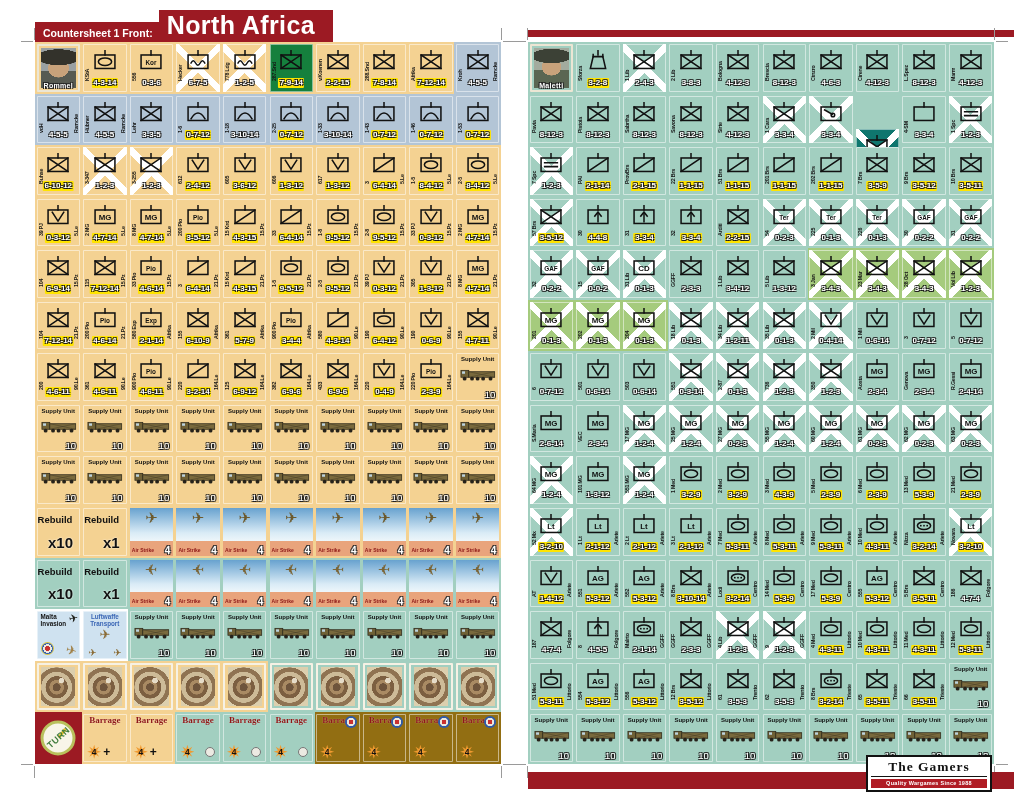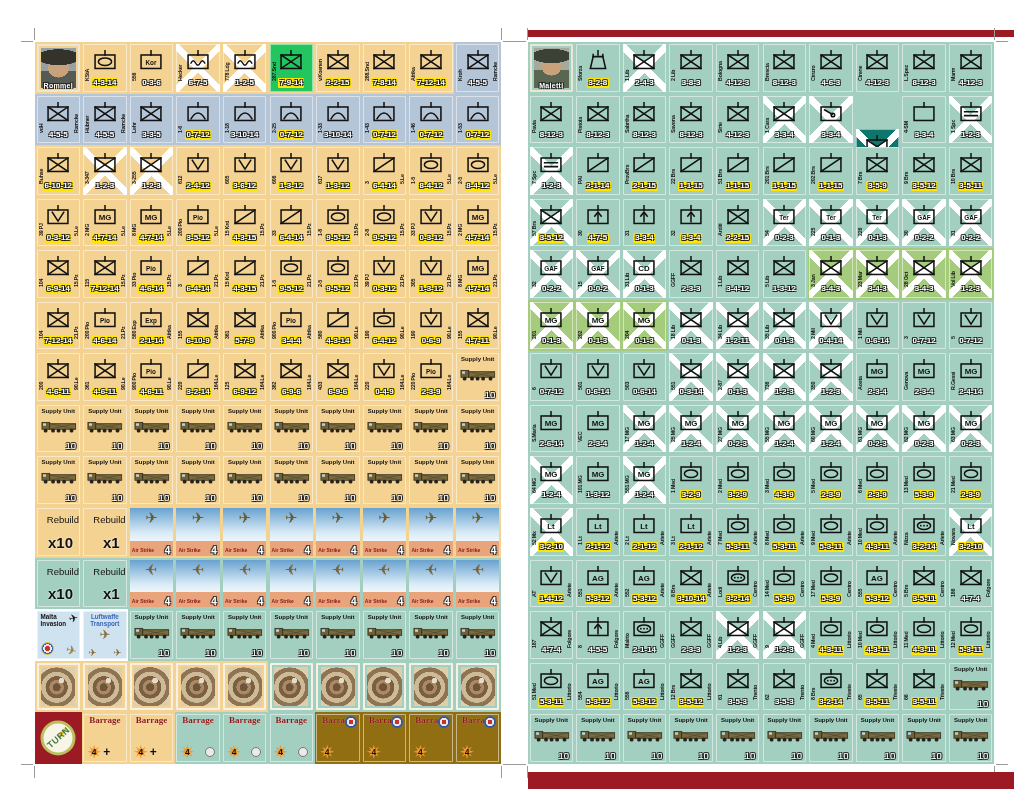--- a/index.html
+++ b/index.html
@@ -30,21 +30,21 @@
   font-weight:bold;color:#fff;white-space:nowrap;line-height:10px;padding:0 1.5px;border-radius:1px;
   text-shadow:-1px -1px 0 #1a1a1a,1px -1px 0 #1a1a1a,-1px 1px 0 #1a1a1a,1px 1px 0 #1a1a1a}
 .val.hl{background:#ffe400}
 .xov{position:absolute;inset:-1px;pointer-events:none;
   background-image:linear-gradient(45deg,transparent 45%,#fff 45% 55%,transparent 55%),
   linear-gradient(135deg,transparent 45%,#fff 45% 55%,transparent 55%)}
 .s-label{position:absolute;top:2px;width:100%;text-align:center;font-size:6px;font-weight:bold;color:#101010}
 .s-truck{position:absolute;top:13px;left:3px}
 .s-val{position:absolute;bottom:0;right:3px;font-size:9.5px;font-weight:normal;color:#fff;
   text-shadow:-1px -1px 0 #1a1a1a,1px -1px 0 #1a1a1a,-1px 1px 0 #1a1a1a,1px 1px 0 #1a1a1a}
-.rb-l{position:absolute;top:5px;width:100%;text-align:right;font-size:9.5px;font-weight:normal;color:#111}
+.rb-l{position:absolute;top:5px;width:100%;text-align:left;font-size:9.5px;font-weight:bold;color:#111}
 .rb-v{position:absolute;bottom:4px;right:6px;font-size:15px;font-weight:bold;color:#111;text-shadow:0 0 2px #fff}
 .as-sky{position:absolute;inset:0 0 31% 0;background:linear-gradient(#68a2cf,#d9ebf6 75%,#eef6fa)}
 .as-plane{position:absolute;top:2px;left:50%;transform:translateX(-50%);font-size:15px;line-height:16px;color:#6d5a2d}
 .as-plane.allied{color:#7a6436;transform:translateX(-50%) scaleX(-1)}
 .as-band{position:absolute;left:0;right:0;bottom:0;height:31%;background:#e9a47c}
 .as-label{position:absolute;left:2px;bottom:3px;font-size:5px;font-weight:bold;color:#8c1616}
 .as-val{position:absolute;right:3px;bottom:0;font-size:10px;font-weight:bold;color:#fff;
   text-shadow:-1px -1px 0 #333,1px -1px 0 #333,-1px 1px 0 #333,1px 1px 0 #333}
 .turn-circle{position:absolute;left:50%;top:50%;transform:translate(-50%,-50%);width:35px;height:35px;
   border-radius:50%;background:#f8f5e8;border:3.5px solid #b9c05c;box-sizing:border-box}
@@ -99,20 +99,24 @@
   border:2px solid #111;box-sizing:border-box;text-align:center}
 .g-name{font-family:"Liberation Serif",serif;font-weight:bold;font-size:13.5px;letter-spacing:1px;
   color:#111;line-height:19px;border-bottom:1px solid #111;margin:0 3px}
 .g-tag{background:#b01c24;color:#fff;font-size:5.5px;font-weight:bold;margin:1.5px 3px 0 3px;
   padding:1.5px 0;letter-spacing:.3px}
 </style>
 </head>
 <body>
 
 <div class="page">
+  <div class="titlebar">
+    <span class="t-label">Countersheet 1 Front:</span>
+    <span class="t-title">North Africa</span>
+  </div>
   <div class="strip strip-top"></div>
   <div class="sheet" id="sheet-left">
       <div class="panel" style="left: 0px; top: 0px; width: 466px; height: 515.5px; background: rgb(244, 210, 146);"></div>
       <div class="panel" style="left: 419.4px; top: 0px; width: 46.6px; height: 51.55px; background: rgb(179, 197, 214);"></div>
       <div class="panel" style="left: 0px; top: 51.55px; width: 466px; height: 51.55px; background: rgb(179, 197, 214);"></div>
       <div class="panel" style="left: 0px; top: 515.5px; width: 466px; height: 51.55px; background: rgb(162, 207, 192);"></div>
       <div class="panel" style="left: 93.2px; top: 567.05px; width: 372.8px; height: 51.55px; background: rgb(162, 207, 192);"></div>
       <div class="panel" style="left: 0px; top: 618.6px; width: 233px; height: 51.55px; background: rgb(244, 210, 146);"></div>
       <div class="panel" style="left: 233px; top: 618.6px; width: 233px; height: 51.55px; background: rgb(162, 207, 192);"></div>
       <div class="panel" style="left: 0px; top: 670.15px; width: 46.6px; height: 51.55px; background: rgb(156, 26, 35);"></div>
@@ -154,21 +158,21 @@
       <div class="ctr" style="background: rgb(244, 210, 146); left: 188px; top: 2px;">
         <div class="xov"></div>
         <div class="lab-l">778 Ldg</div>
         <div class="symwrap"><svg viewBox="0 -3.5 18 16.5" width="23" height="21" xmlns="http://www.w3.org/2000/svg">
             <rect x="1.2" y="1.2" width="15.6" height="10.6" stroke="#111" stroke-width="1.2" fill="none" stroke-linecap="square"></rect>
             <line x1="9" y1="-2.2" x2="9" y2="1.2" stroke="#111" stroke-width="1.2" fill="none" stroke-linecap="square"></line>
             <path d="M3.5 7.5 q1.8 -3.4 3.6 0 q1.8 3.4 3.6 0 q1.8 -3.4 3.6 0" stroke="#111" stroke-width="1.2" fill="none" stroke-linecap="square"></path>
           </svg></div>
         <div class="val">1-2-5</div>
       </div>
-      <div class="ctr" style="background: #22c55e; left: 234.6px; top: 2px;">
+      <div class="ctr" style="background: #15803d; left: 234.6px; top: 2px;">
         <div class="lab-l">287.Snd</div>
         <div class="symwrap"><svg viewBox="0 -3.5 18 16.5" width="23" height="21" xmlns="http://www.w3.org/2000/svg">
             <rect x="1.2" y="1.2" width="15.6" height="10.6" stroke="#111" stroke-width="1.2" fill="none" stroke-linecap="square"></rect>
             <line x1="9" y1="-2.2" x2="9" y2="1.2" stroke="#111" stroke-width="1.2" fill="none" stroke-linecap="square"></line>
             <line x1="1.2" y1="1.2" x2="16.8" y2="11.8" stroke="#111" stroke-width="1.2" fill="none" stroke-linecap="square"></line>
             <line x1="16.8" y1="1.2" x2="1.2" y2="11.8" stroke="#111" stroke-width="1.2" fill="none" stroke-linecap="square"></line>
           </svg></div>
         <div class="val hl">7-9-14</div>
       </div>
       <div class="ctr" style="background: rgb(244, 210, 146); left: 281.2px; top: 2px;">
@@ -1810,21 +1814,21 @@
         <div class="val hl">3-5-12</div>
       </div>
       <div class="ctr" style="background: rgb(162, 207, 192); left: 48.2px; top: 156.65px;">
         <div class="lab-l">30</div>
         <div class="symwrap"><svg viewBox="0 -3.5 18 16.5" width="23" height="21" xmlns="http://www.w3.org/2000/svg">
             <rect x="1.2" y="1.2" width="15.6" height="10.6" stroke="#111" stroke-width="1.2" fill="none" stroke-linecap="square"></rect>
             <line x1="9" y1="-2.2" x2="9" y2="1.2" stroke="#111" stroke-width="1.2" fill="none" stroke-linecap="square"></line>
             <line x1="9" y1="10.5" x2="9" y2="3.5" stroke="#111" stroke-width="1.2" fill="none" stroke-linecap="square"></line>
             <path d="M6.5 6 L9 2.8 L11.5 6" stroke="#111" stroke-width="1.2" fill="none" stroke-linecap="square"></path>
           </svg></div>
-        <div class="val hl">4-7-5</div>
+        <div class="val hl">4-4-8</div>
       </div>
       <div class="ctr" style="background: rgb(162, 207, 192); left: 94.8px; top: 156.65px;">
         <div class="lab-l">31</div>
         <div class="symwrap"><svg viewBox="0 -3.5 18 16.5" width="23" height="21" xmlns="http://www.w3.org/2000/svg">
             <rect x="1.2" y="1.2" width="15.6" height="10.6" stroke="#111" stroke-width="1.2" fill="none" stroke-linecap="square"></rect>
             <line x1="9" y1="-2.2" x2="9" y2="1.2" stroke="#111" stroke-width="1.2" fill="none" stroke-linecap="square"></line>
             <line x1="9" y1="10.5" x2="9" y2="3.5" stroke="#111" stroke-width="1.2" fill="none" stroke-linecap="square"></line>
             <path d="M6.5 6 L9 2.8 L11.5 6" stroke="#111" stroke-width="1.2" fill="none" stroke-linecap="square"></path>
           </svg></div>
         <div class="val hl">3-3-4</div>
@@ -2987,13 +2991,17 @@
       <div class="cm" style="left: -14px; top: -1px; width: 12px; height: 1px;"></div>
       <div class="cm" style="left: -1px; top: -14px; width: 1px; height: 12px;"></div>
       <div class="cm" style="left: 468px; top: -1px; width: 12px; height: 1px;"></div>
       <div class="cm" style="left: 466px; top: -14px; width: 1px; height: 12px;"></div>
       <div class="cm" style="left: -14px; top: 722px; width: 12px; height: 1px;"></div>
       <div class="cm" style="left: -1px; top: 724px; width: 1px; height: 12px;"></div>
       <div class="cm" style="left: 468px; top: 722px; width: 12px; height: 1px;"></div>
       <div class="cm" style="left: 466px; top: 724px; width: 1px; height: 12px;"></div>
     </div>
   <div class="strip strip-bottom"></div>
+  <div class="gamers">
+    <div class="g-name">The Gamers</div>
+    <div class="g-tag">Quality Wargames Since 1988</div>
+  </div>
 </div>
 
 </body></html>

